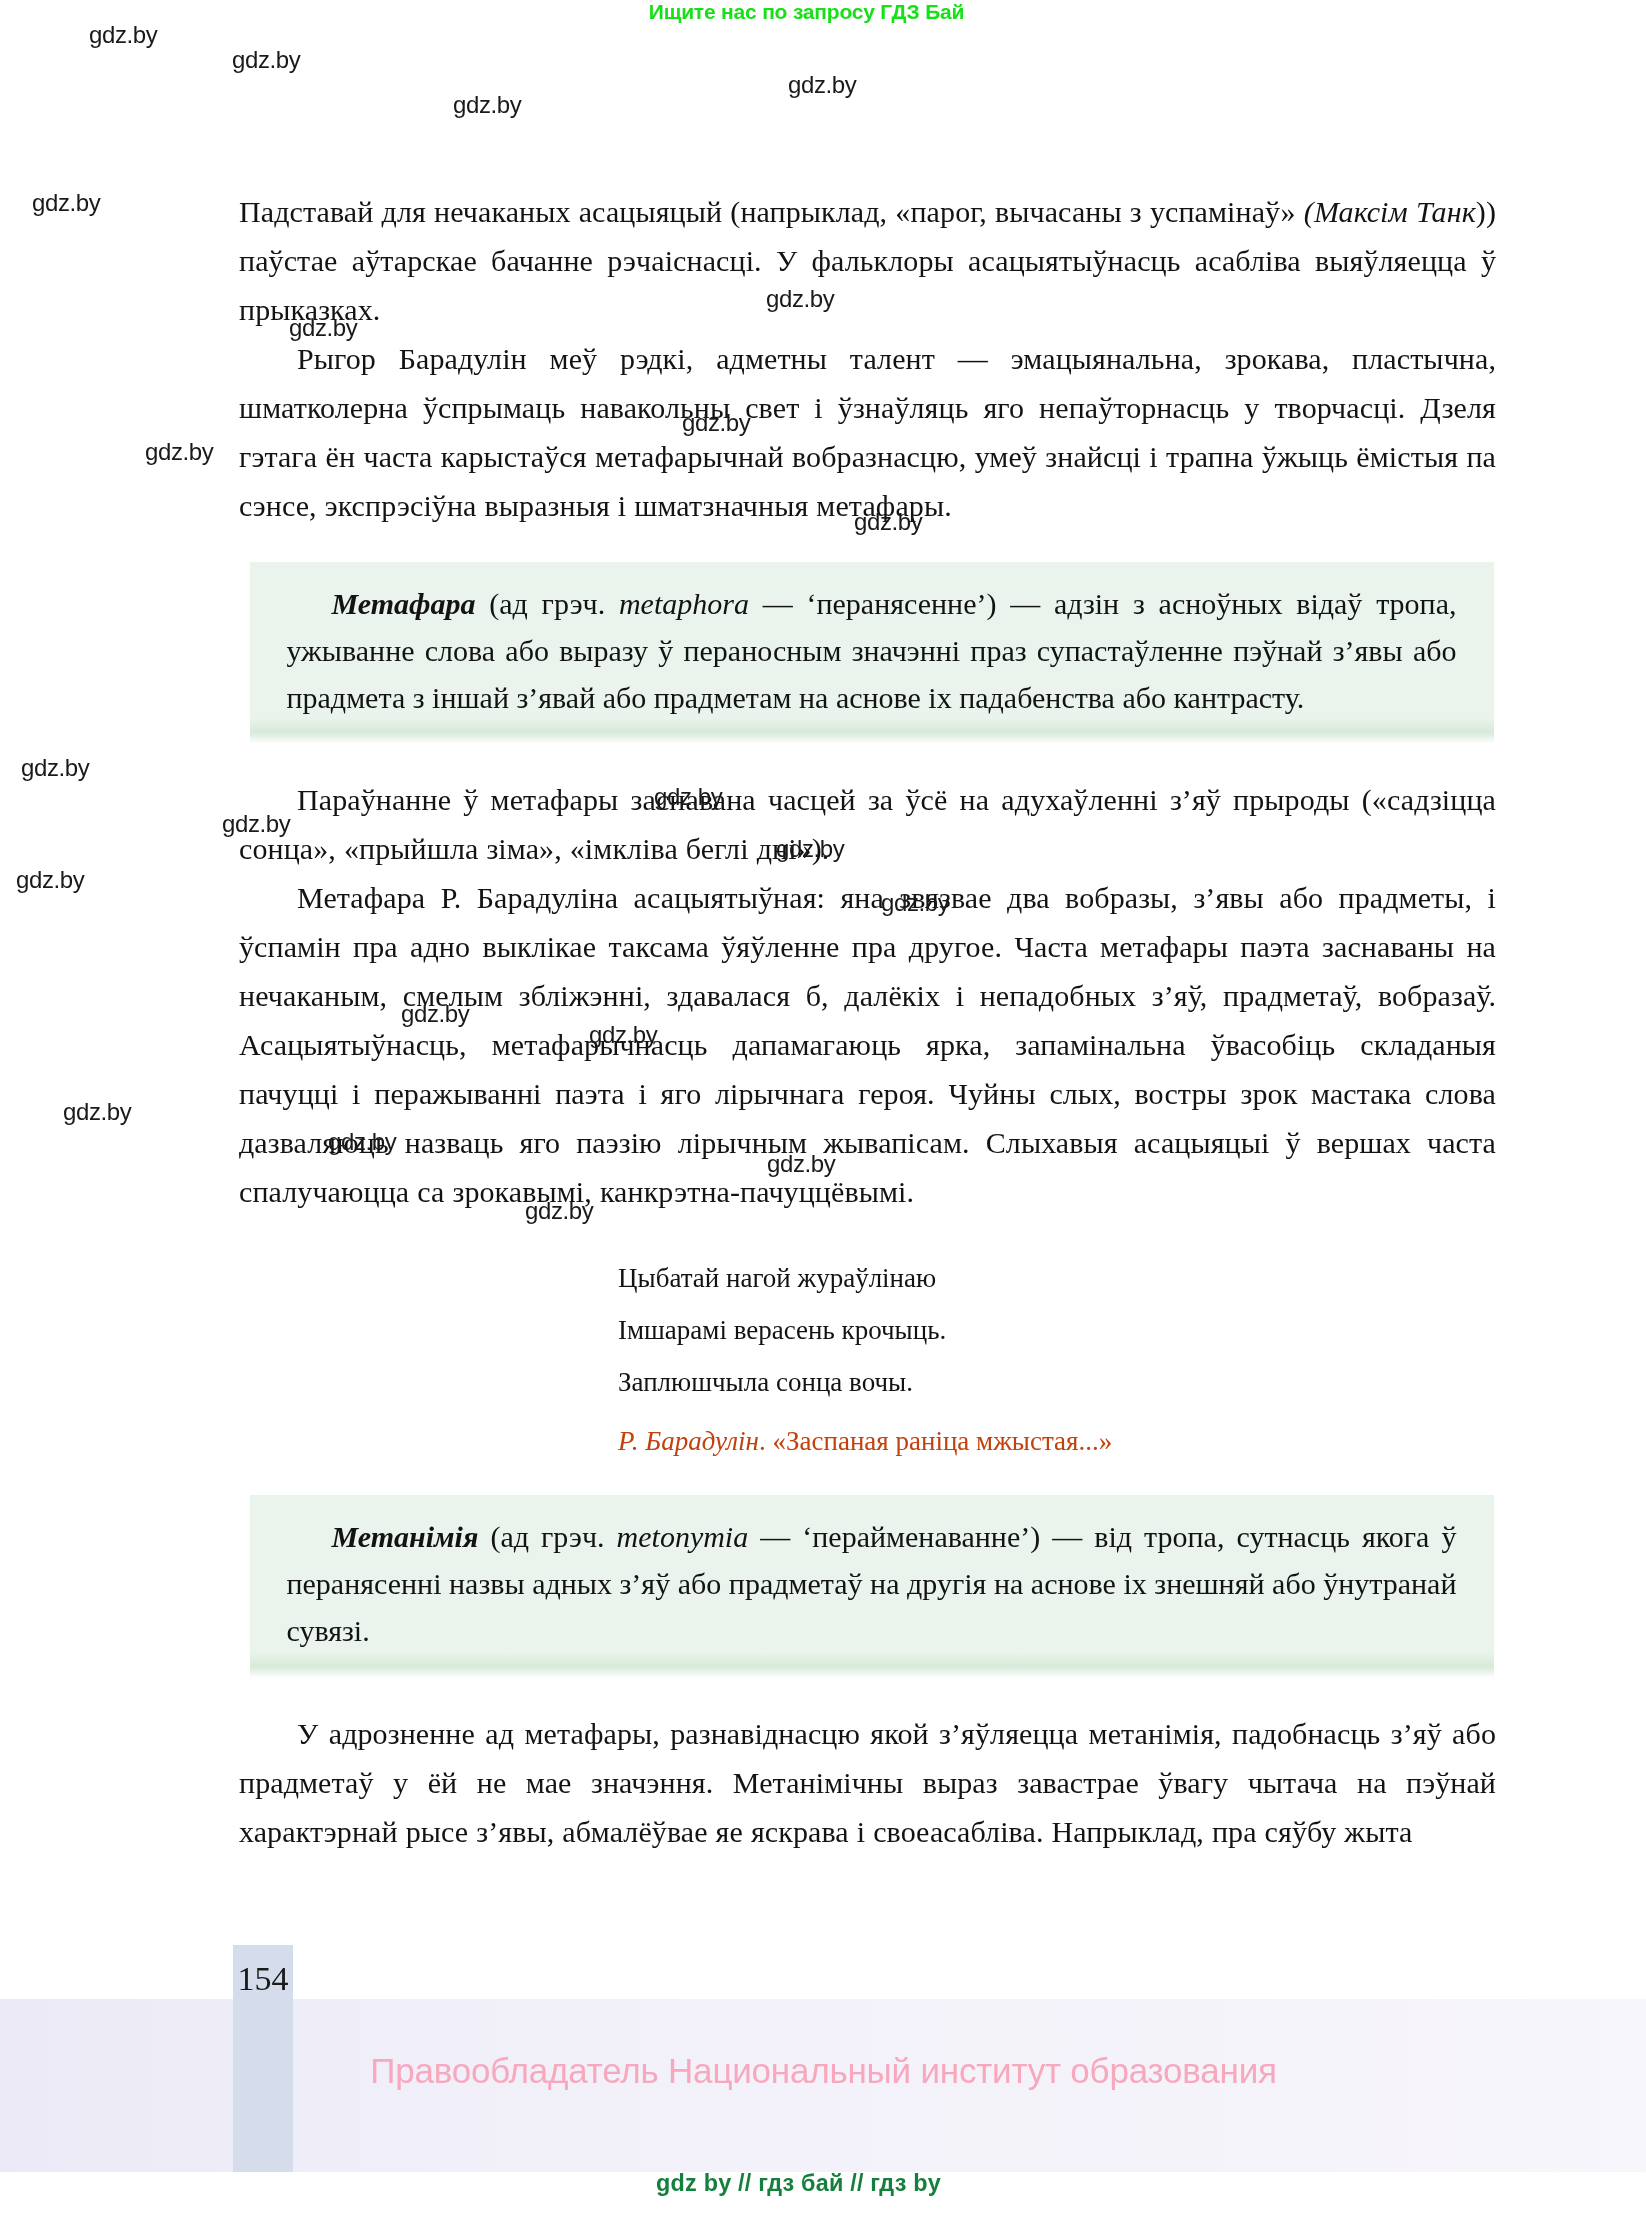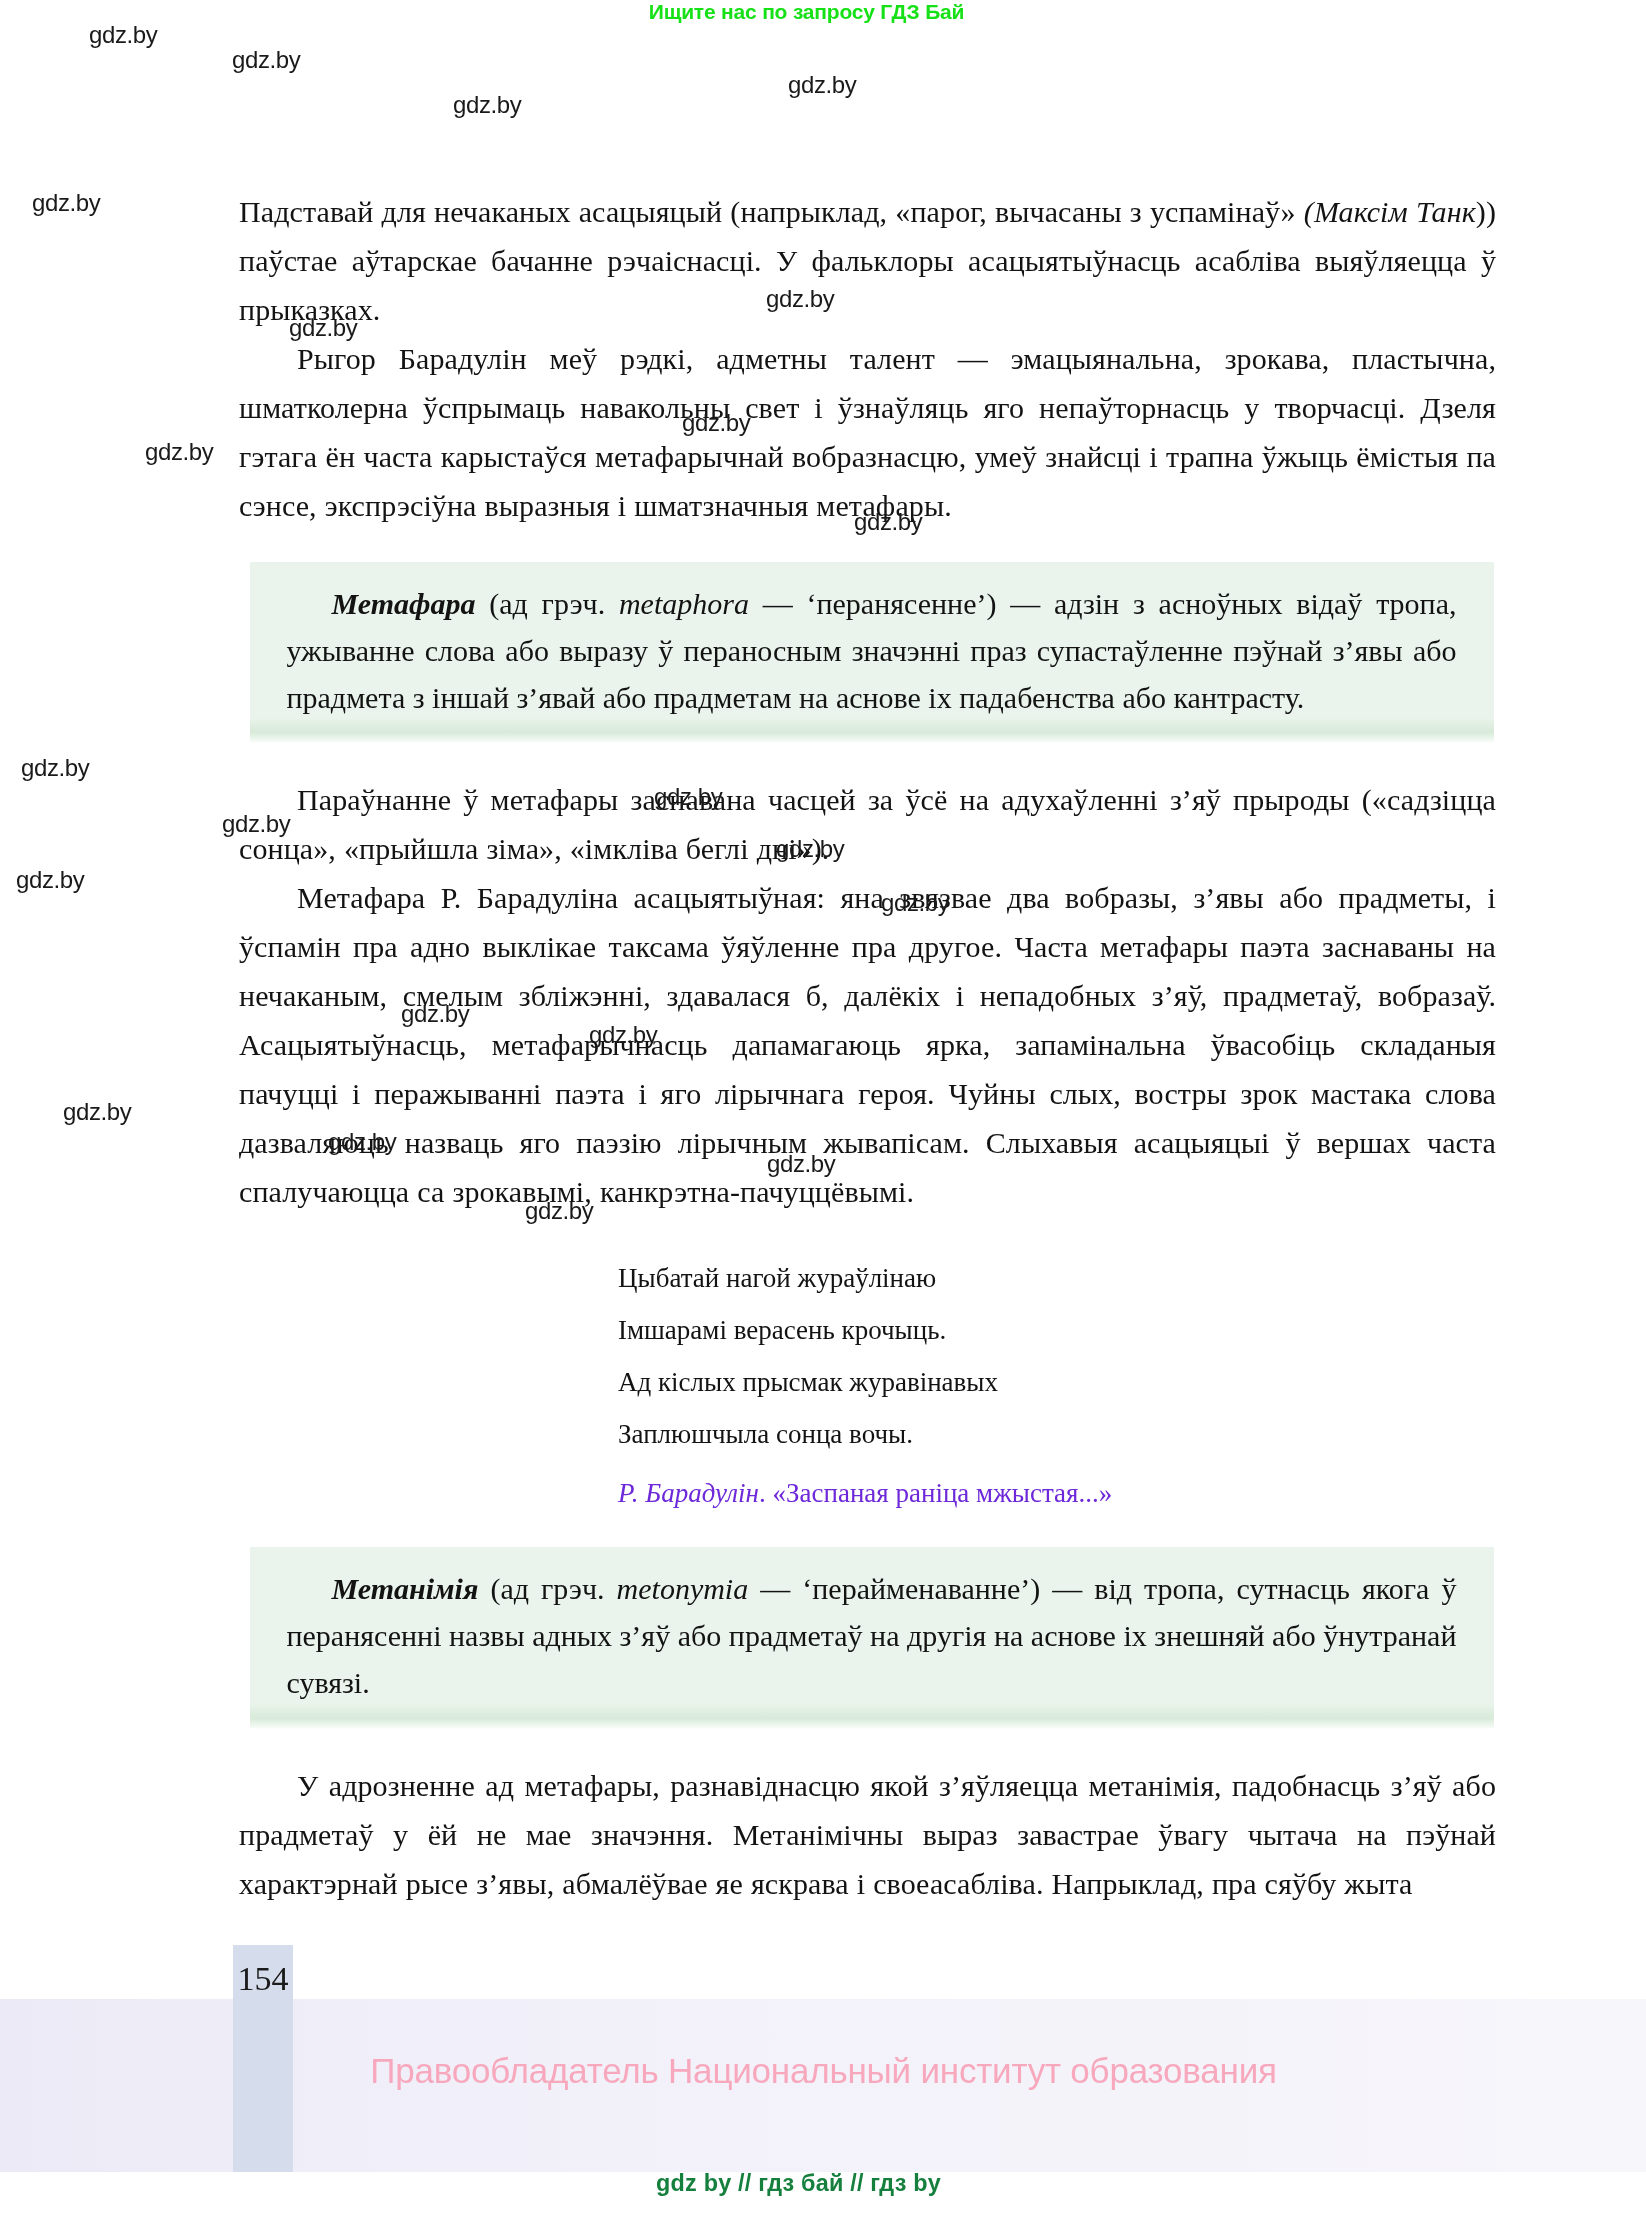--- a/index.html
+++ b/index.html
@@ -96,21 +96,21 @@
     font-size: 27px;
     line-height: 43px;
     color: #131313;
     white-space: nowrap;
     margin-top: 9px;
   }
   .poem .attrib {
     font-size: 27px;
     line-height: 43px;
     margin-top: 16px;
-    color: #6d28d9;
+    color: #c2410c;
     white-space: nowrap;
   }
 
   
   .bottom-plate {
     position: absolute;
     left: 0;
     top: 1999px;
     width: 1647px;
     height: 173px;
@@ -189,21 +189,20 @@
     <div class="gap-md"></div>
 
     <p class="para indent">Параўнанне ў метафары заснавана часцей за ўсё на адухаўленні з’яў прыроды («садзіцца сонца», «прыйшла зіма», «імкліва беглі дні»).</p>
     <p class="para indent">Метафара Р. Барадуліна асацыятыўная: яна звязвае два вобразы, з’явы або прадметы, і ўспамін пра адно выклікае таксама ўяўленне пра другое. Часта метафары паэта заснаваны на нечаканым, смелым збліжэнні, здавалася б, далёкіх і непадобных з’яў, прадметаў, вобразаў. Асацыятыўнасць, метафарычнасць дапамагаюць ярка, запамінальна ўвасобіць складаныя пачуцці і перажыванні паэта і яго лірычнага героя. Чуйны слых, востры зрок мастака слова дазваляюць назваць яго паэзію лірычным жывапісам. Слыхавыя асацыяцыі ў вершах часта спалучаюцца са зрокавымі, канкрэтна-пачуццёвымі.</p>
 
     <div class="gap-md"></div>
 
     <div class="poem">
       <div class="line">Цыбатай нагой жураўлінаю</div>
       <div class="line">Імшарамі верасень крочыць.</div>
-      <div class="line">Ад кіслых прысмак журавінавых</div>
       <div class="line">Заплюшчыла сонца вочы.</div>
       <div class="attrib"><span class="it">Р. Барадулін</span><span>. «Заспаная раніца мжыстая...»</span></div>
     </div>
 
     <div class="gap-md"></div>
 
     <div class="defbox">
       <p><span class="bi">Метанімія</span><span> (ад грэч. </span><span class="it">metonymia</span><span> — ‘перайменаванне’) — від тропа, сутнасць якога ў перанясенні назвы адных з’яў або прадметаў на другія на аснове іх знешняй або ўнутранай сувязі.</span></p>
     </div>
 

